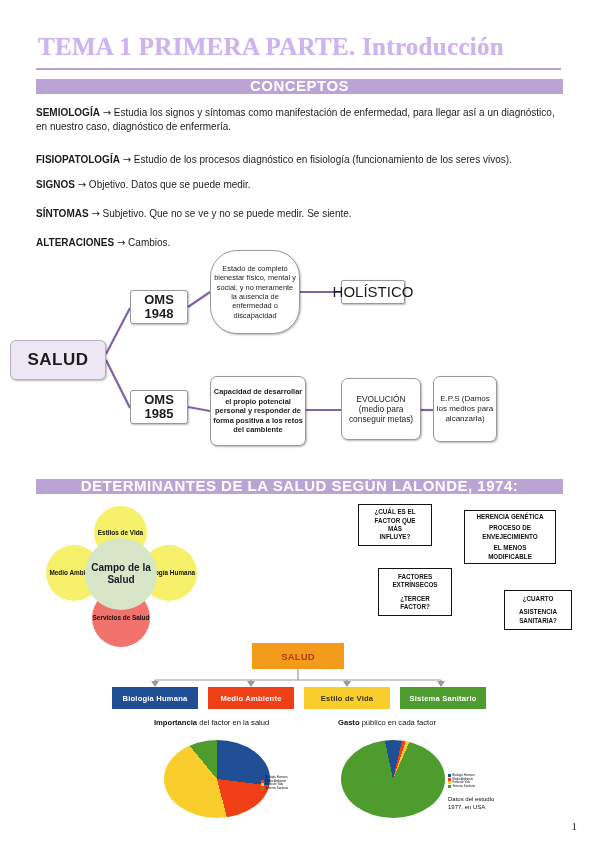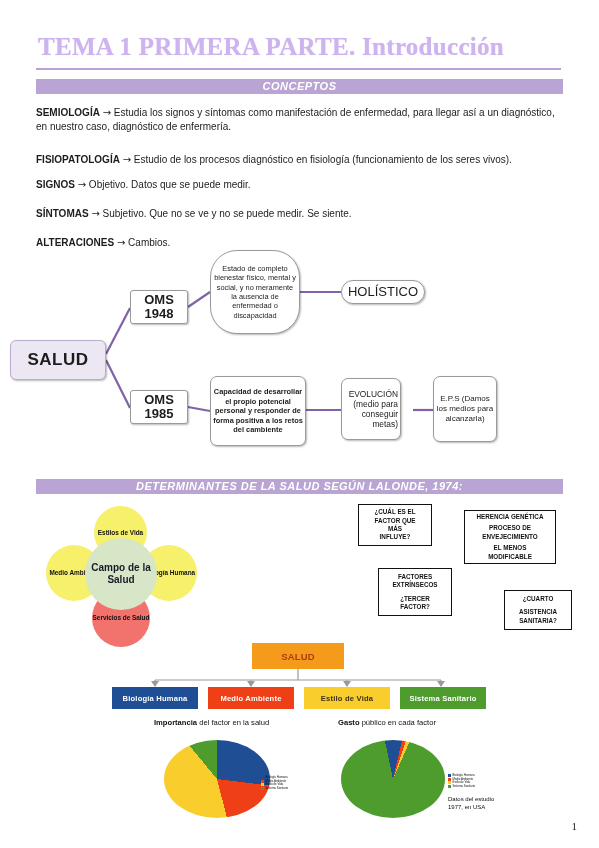--- a/index.html
+++ b/index.html
@@ -27,27 +27,26 @@
   .title-rule {
     position:absolute; left:36px; top:68px; width:525px; height:2px;
     background:#b9a0d8;
   }
 
   
   .banner {
     position:absolute;
     background:#b9a4d4;
     color:#ffffff;
-    font-size:11px;
+    font-size:15px;
     font-weight:bold;
     letter-spacing:0.5px;
     text-align:center;
     line-height:12px;
     padding:1px 0 2px 0;
-    font-style:italic;
   }
   #banner-conceptos { left:36px; top:79px; width:527px; }
   #banner-determinantes { left:36px; top:479px; width:527px; }
 
   
   .para {
     position:absolute;
     font-size:10px;
     line-height:13.5px;
     color:#1c1c1c;
@@ -91,24 +90,24 @@
     border-radius:3px;
   }
   #node-oms1985 {
     left:130px; top:142px; width:58px; height:34px;
     font-size:13px; font-weight:bold; line-height:14px;
     border-radius:3px;
   }
   #node-def1948 { left:210px; top:2px; width:90px; height:84px;border-radius:27px; }
   #node-def1985 { left:210px; top:128px; width:96px; height:70px;font-weight:bold; }
   #node-holistico {
-    left:341px; top:32px; width:84px; height:24px;
-    font-size:13px; border-radius:12px;
-  }
-  #node-evolucion { left:341px; top:130px; width:60px; height:62px; font-size:8.4px; line-height:10px;text-align:right; }
+    left:341px; top:32px; width:64px; height:24px;
+    font-size:15px; border-radius:2px;
+  }
+  #node-evolucion { left:341px; top:130px; width:80px; height:62px; font-size:8.4px; line-height:10px; }
   #node-eps { left:433px; top:128px; width:64px; height:66px; font-size:8px; line-height:10px; }
 
   
   .lalonde { position:absolute; left:0; top:497px; width:599px; height:215px; }
 
   .venn { position:absolute; left:38px; top:8px; width:166px; height:130px; }
   .circ {
     position:absolute; border-radius:50%;
     display:flex; align-items:center; justify-content:center;
     text-align:center; font-weight:bold; color:#111;

